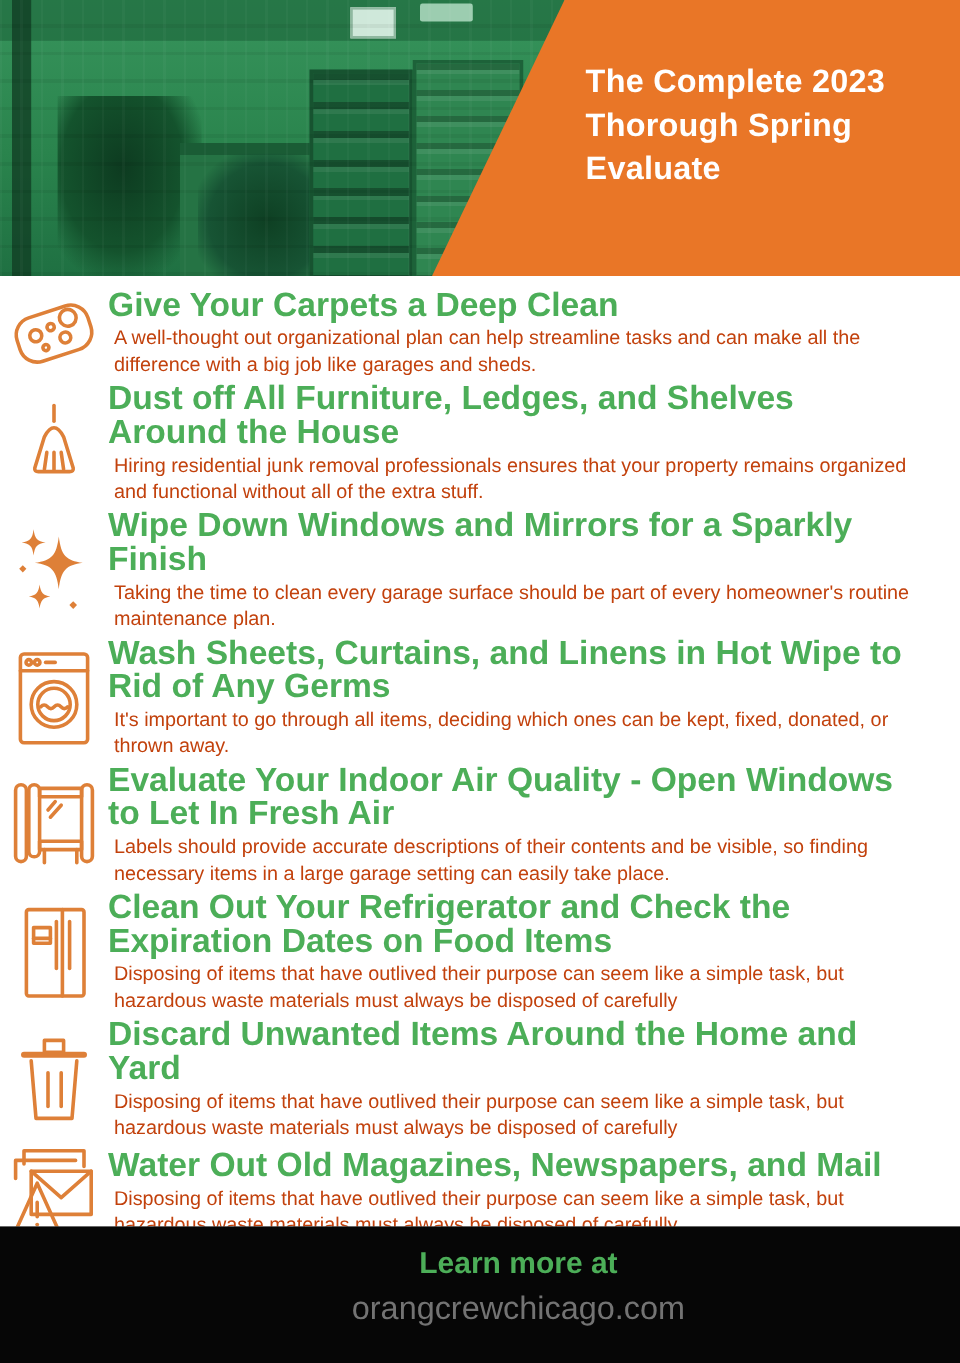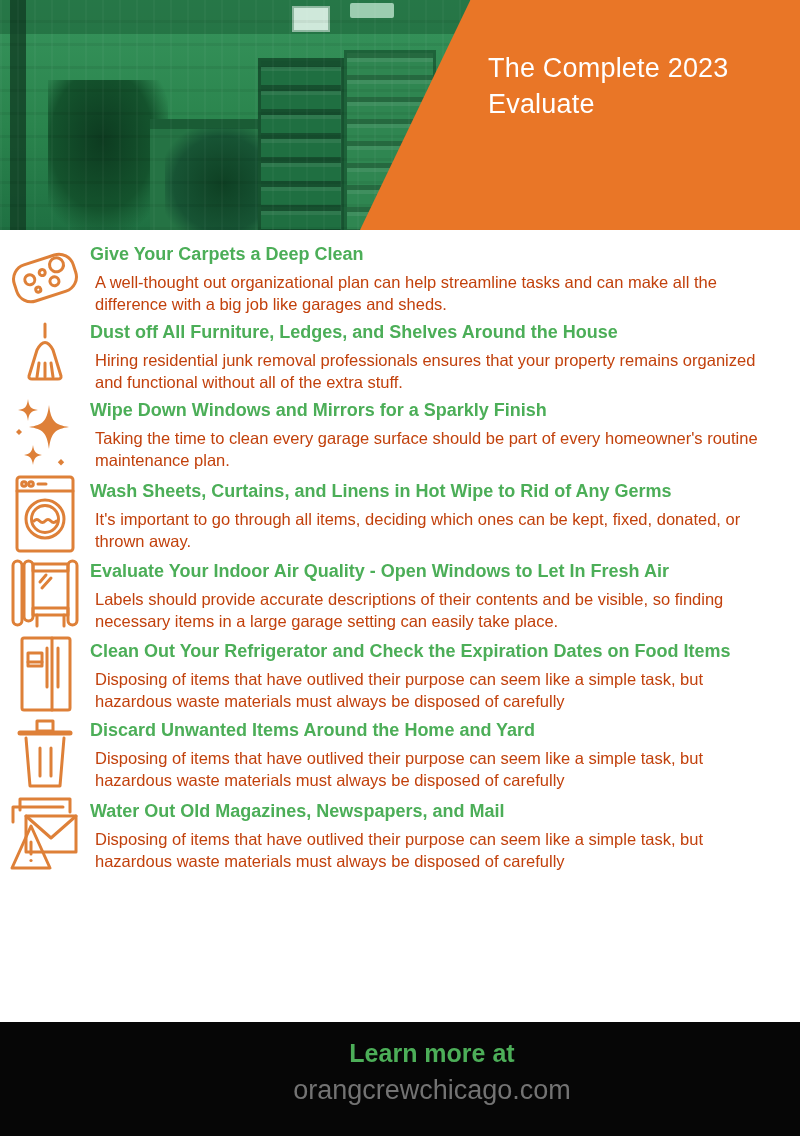--- a/index.html
+++ b/index.html
@@ -23,29 +23,29 @@
   .ph-chest2{left:344px;top:50px;width:86px;height:180px;background:#2f8651;border:3px solid #1d6239;
       background-image:repeating-linear-gradient(180deg,rgba(0,0,0,.22) 0 5px,rgba(255,255,255,.08) 5px 9px,transparent 9px 22px);}
   .ph-sign{left:292px;top:6px;width:34px;height:22px;background:#cfe8da;border:2px solid #8fb8a0;}
   .ph-plate{left:350px;top:3px;width:44px;height:15px;background:#9ccdb0;border-radius:2px;}
   .ph-noise{inset:0;opacity:.5;
       background-image:repeating-linear-gradient(90deg,rgba(255,255,255,.06) 0 2px,transparent 2px 17px),
                        repeating-linear-gradient(0deg,rgba(0,0,0,.10) 0 3px,transparent 3px 23px);}
   .orange-wedge{position:absolute;inset:0;background:#E97627;
       clip-path:polygon(58.8% 0,100% 0,100% 100%,45% 100%);}
   .hero-title{position:absolute;left:488px;top:50px;width:300px;color:#ffffff;
-      font-size:27px;font-weight:normal;line-height:36px;letter-spacing:.2px;}
+      font-size:27px;font-weight:bold;line-height:36px;letter-spacing:.2px;}
 
   
   .content{height:792px;padding-top:10px;box-sizing:border-box;overflow:hidden;}
   .item{display:flex;align-items:center;margin-bottom:3px;}
   .item-icon{flex:0 0 90px;display:flex;justify-content:center;align-items:center;}
   .item-icon svg{display:block;}
   .item-text{width:676px;}
-  .item-heading{margin:0 0 3px 0;color:#4CAE58;font-size:18px;line-height:28px;font-weight:bold;}
+  .item-heading{margin:0 0 3px 0;color:#4CAE58;font-size:28px;line-height:28px;font-weight:bold;}
   .item-body{margin:0;padding-left:5px;color:#c2410c;font-size:16.5px;line-height:22px;}
 
   
   .footer{position:absolute;left:0;bottom:0;width:100%;height:114px;background:#060606;text-align:center;padding-left:32px;}
   .footer-learn{padding-top:16px;color:#4CAE58;font-size:25px;font-weight:bold;line-height:30px;}
   .footer-site{margin-top:6px;color:#737373;font-size:27px;line-height:32px;cursor:pointer;}
 
   .ico{stroke:#DE8038;fill:none;stroke-width:3;stroke-linecap:round;stroke-linejoin:round;}
   .ico-fill{fill:#DE8038;stroke:none;}
 </style>
@@ -62,20 +62,21 @@
     <div class="ph ph-bench"></div>
     <div class="ph ph-engine"></div>
     <div class="ph ph-chest1"></div>
     <div class="ph ph-chest2"></div>
     <div class="ph ph-sign"></div>
     <div class="ph ph-plate"></div>
     <div class="ph ph-noise"></div>
     <div class="orange-wedge"></div>
     <div class="hero-title">
       <div>The Complete 2023</div>
+      <div>Thorough Spring</div>
       <div>Evaluate</div>
     </div>
   </div>
 
   <div class="content">
 
     <div class="item">
       <div class="item-icon">
         <svg width="80" height="68" viewBox="0 0 80 68">
           <g class="ico" transform="rotate(-18 40 34)">

